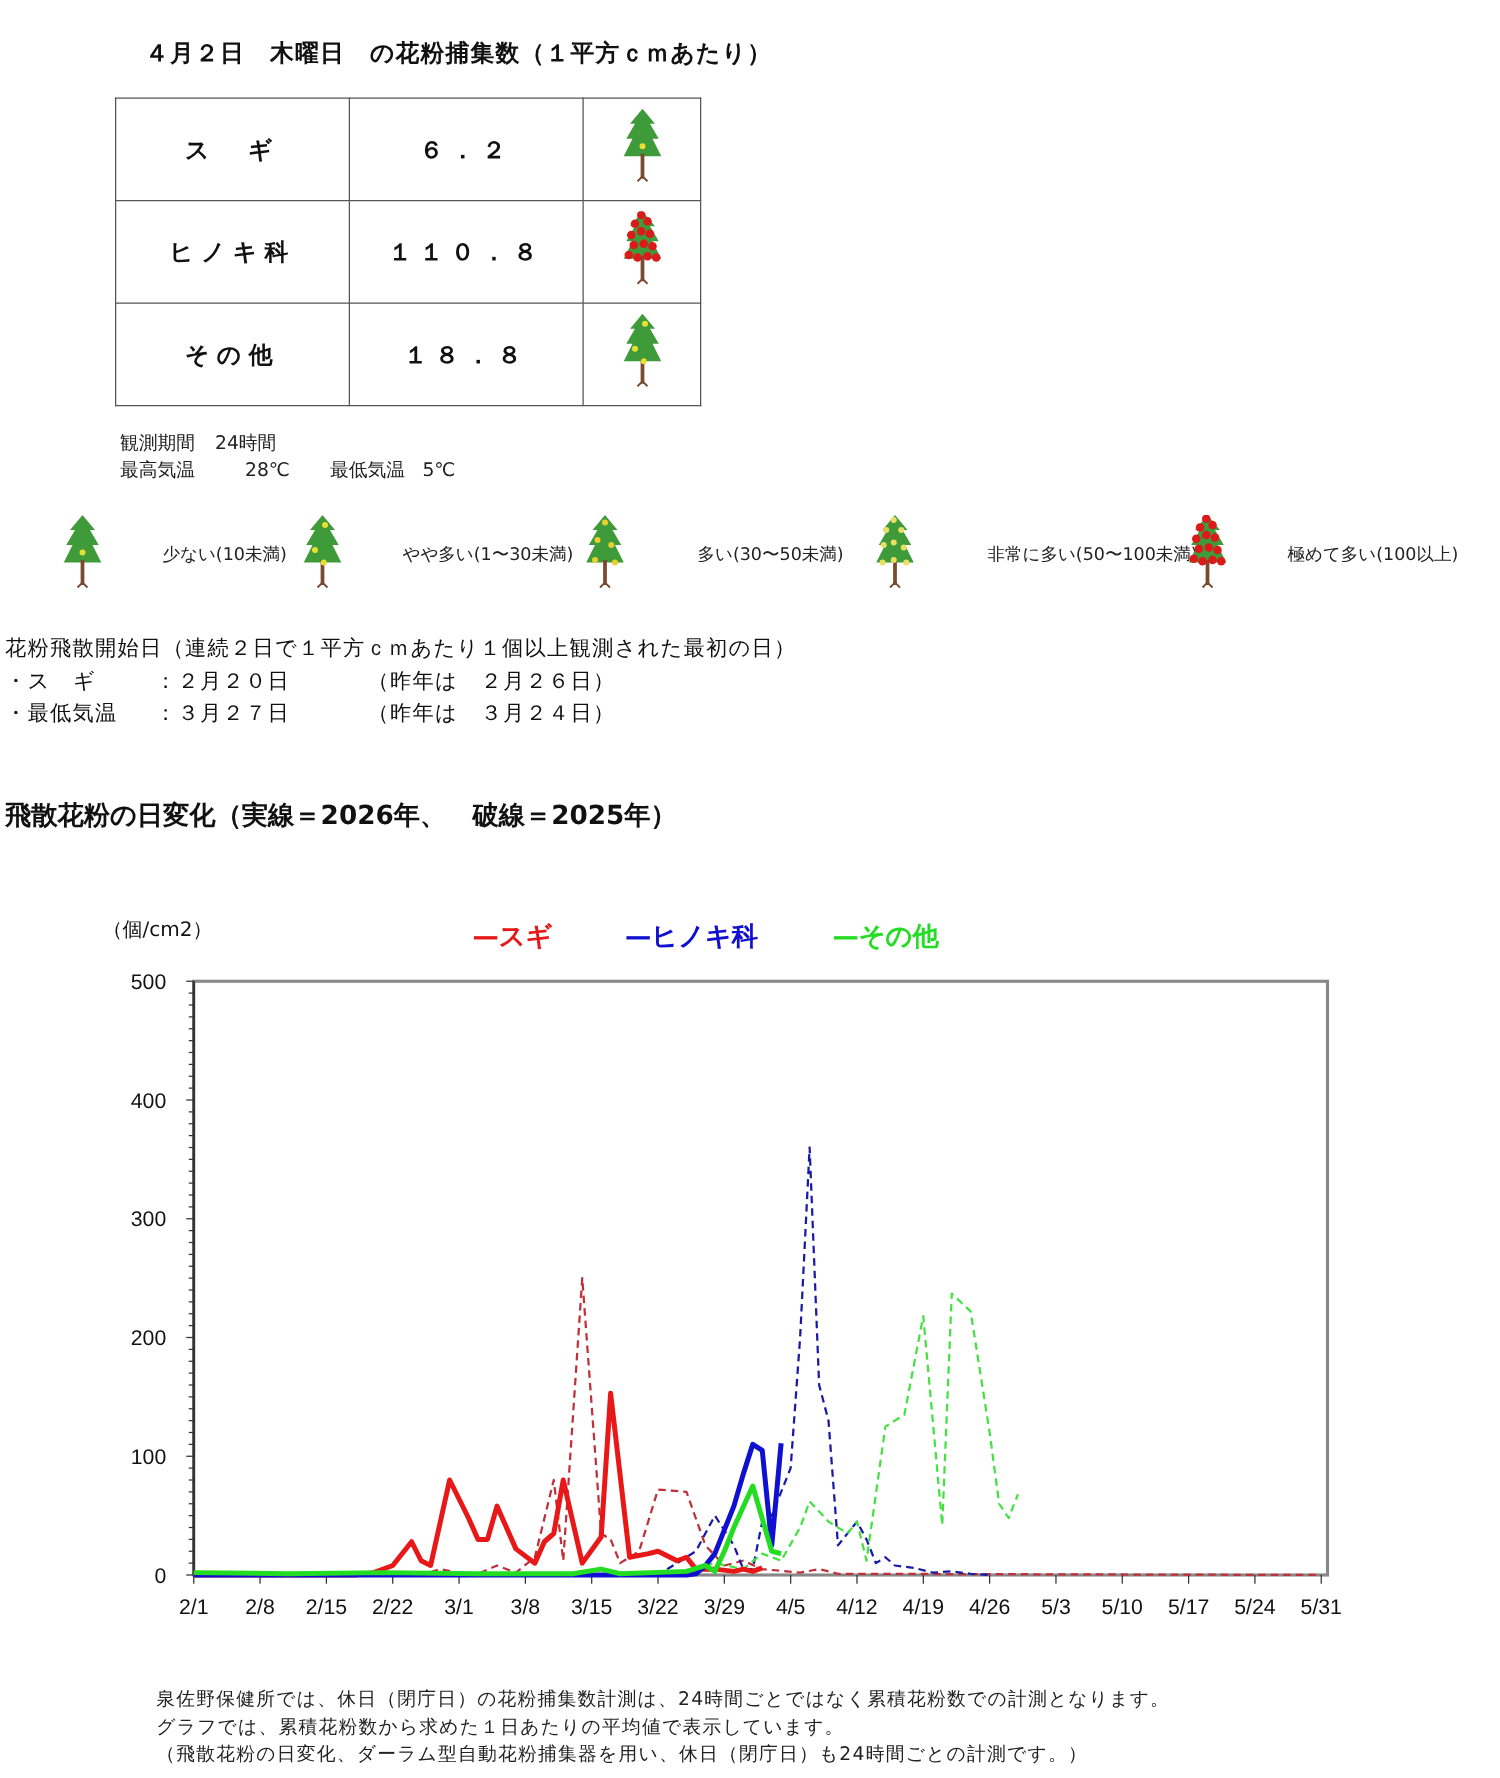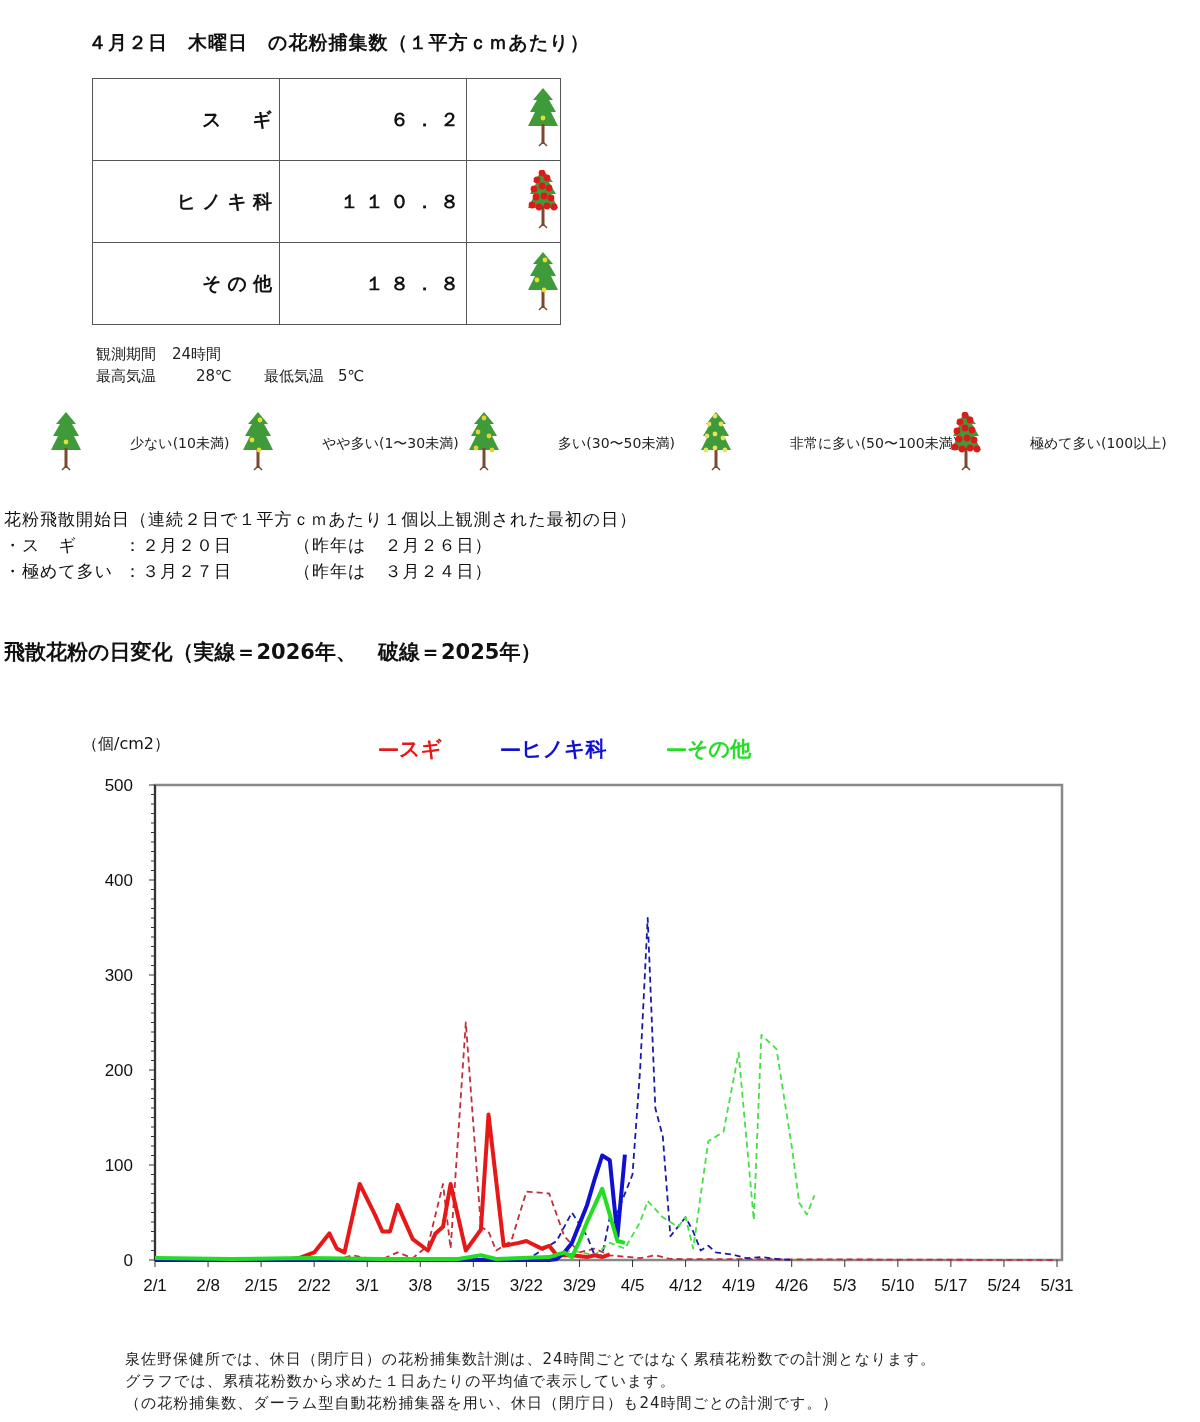--- a/index.html
+++ b/index.html
@@ -1,34 +1,34 @@
 <!DOCTYPE html>
 <html><head>
 <meta charset="utf-8">
 <style>
   html, body { margin:0; padding:0; background:#fff; }
   body { width:1200px; height:1422px; position:relative; overflow:hidden;
          font-family:"DejaVu Sans","Liberation Sans",sans-serif; color:#111; }
   .abs { position:absolute; }
   .heading { font-weight:bold; font-size:19px; letter-spacing:1px; }
   table.counts { position:absolute; left:92px; top:78px; border-collapse:collapse; }
-  table.counts td { border:1px solid #555; height:79px; text-align:right;
+  table.counts td { border:1px solid #555; height:79px; text-align:center;
                     font-weight:bold; font-size:19px; letter-spacing:6px; }
   .c1 { width:184px; } .c2 { width:184px; } .c3 { width:91px; }
   .meta { font-size:15px; color:#222; line-height:22px; }
   .legend-item { position:absolute; top:412px; display:flex; align-items:center; font-size:14px; color:#222;gap:40px; }
   .legend-item svg { margin-right:8px; }
   .start { font-size:17px; line-height:26px; letter-spacing:1px; }
   .chart-title { font-size:21px; font-weight:bold; }
   .footer { font-size:15px; line-height:22px; color:#222; letter-spacing:1px; }
 </style>
 </head>
 <body>
 
-<div class="abs heading" style="left:88px;top:30px;">４月２日　木曜日　の花粉捕集数（１平方ｃｍあたり）</div>
+<div class="abs heading" style="left:116px;top:30px;">４月２日　木曜日　の花粉捕集数（１平方ｃｍあたり）</div>
 
 <table class="counts">
   <tbody>
       <tr>
     <td class="c1">ス　ギ</td>
     <td class="c2">６．２</td>
     <td class="c3"><span class="tree"><svg width="32" height="60" viewBox="0 0 32 60">
               <polygon points="16,0 6,12 10,12 3,24 8,24 1,38 31,38 24,24 29,24 22,12 26,12" fill="#3f9a3a"></polygon>
               <rect x="14.5" y="36" width="3" height="20" fill="#7a4a30"></rect>
               <path d="M12 58 L16 54 L20 58" stroke="#7a4a30" fill="none" stroke-width="1.5"></path>
@@ -148,21 +148,21 @@
       </svg></span>
     <span>極めて多い(100以上)</span>
   </div>
 
 <div class="abs start" style="left:4px;top:506px;">
   <div>花粉飛散開始日（連続２日で１平方ｃｍあたり１個以上観測された最初の日）</div>
   <div>
     <span style="display:inline-block;width:120px">・ス　ギ</span><span style="display:inline-block;width:170px">：２月２０日</span><span>（昨年は　２月２６日）</span>
   </div>
   <div>
-    <span style="display:inline-block;width:120px">・極めて多い</span><span style="display:inline-block;width:170px">：３月２７日</span><span>（昨年は　３月２４日）</span>
+    <span style="display:inline-block;width:120px">・最低気温</span><span style="display:inline-block;width:170px">：３月２７日</span><span>（昨年は　３月２４日）</span>
   </div>
 </div>
 
 <div class="abs chart-title" style="left:4px;top:638px;">飛散花粉の日変化（実線＝2026年、　破線＝2025年）</div>
 
 <div class="abs" style="left:0;top:720px;width:1200px;height:580px;">
   <svg id="chart-svg" width="1200" height="580" xmlns="http://www.w3.org/2000/svg">
       <rect x="155" y="65" width="907" height="475" fill="#fff" stroke="#888" stroke-width="2.5"></rect>
       <line x1="155" y1="65" x2="155" y2="540" stroke="#333" stroke-width="2"></line>
       <line x1="149" y1="540" x2="155" y2="540" stroke="#333" stroke-width="1"></line>
@@ -267,14 +267,14 @@
       <polyline points="155.0,540.0 534.0,540.0 571.9,530.5 594.6,535.3 609.8,522.9 624.9,528.6 640.1,502.0 647.7,481.1 662.8,497.3 678.0,506.8 685.6,497.3 693.2,528.6 708.3,421.3 723.5,411.8 738.6,332.9 753.8,500.1 761.4,314.9 776.5,329.1 791.7,426.0 799.3,483.0 806.9,494.4 814.4,475.4" fill="none" stroke="#44e044" stroke-width="1.8" stroke-dasharray="6,4" stroke-linejoin="round"></polyline>
       <polyline points="155.0,540.0 283.9,540.0 299.0,538.1 314.2,532.4 329.3,513.4 336.9,528.6 344.5,532.4 359.7,464.0 374.8,494.4 382.4,511.5 390.0,511.5 397.6,484.9 412.7,519.1 427.9,530.5 435.5,513.4 443.0,506.8 450.6,464.0 465.8,530.5 480.9,509.6 488.5,394.6 503.7,525.8 518.8,522.9 526.4,521.0 541.6,528.6 549.2,525.8 556.7,535.3 571.9,535.3 587.1,537.1 594.6,535.3 602.2,537.1 609.8,534.3" fill="none" stroke="#e81818" stroke-width="4" stroke-dasharray="" stroke-linejoin="round"></polyline>
       <polyline points="155.0,540.0 534.0,540.0 549.2,540.0 556.7,539.0 564.3,532.4 571.9,522.9 579.5,503.9 587.1,484.9 594.6,459.3 602.2,435.5 609.8,440.3 617.4,516.3 624.9,434.6" fill="none" stroke="#1010d0" stroke-width="4" stroke-dasharray="" stroke-linejoin="round"></polyline>
       <polyline points="155.0,538.1 230.8,539.0 306.6,538.1 382.4,539.0 458.2,539.0 480.9,535.3 496.1,539.0 549.2,537.1 564.3,532.4 571.9,537.1 579.5,521.0 587.1,502.0 602.2,468.8 617.4,521.0 624.9,522.9" fill="none" stroke="#22dd22" stroke-width="4" stroke-dasharray="" stroke-linejoin="round"></polyline>
     </svg>
 </div>
 
 <div class="abs footer" style="left:98px;top:1348px;margin-left:27px;">
   <div>泉佐野保健所では、休日（閉庁日）の花粉捕集数計測は、24時間ごとではなく累積花粉数での計測となります。</div>
   <div>グラフでは、累積花粉数から求めた１日あたりの平均値で表示しています。</div>
-  <div>（の花粉捕集数、ダーラム型自動花粉捕集器を用い、休日（閉庁日）も24時間ごとの計測です。）</div>
+  <div>（飛散花粉の日変化、ダーラム型自動花粉捕集器を用い、休日（閉庁日）も24時間ごとの計測です。）</div>
 </div>
 
 </body></html>

